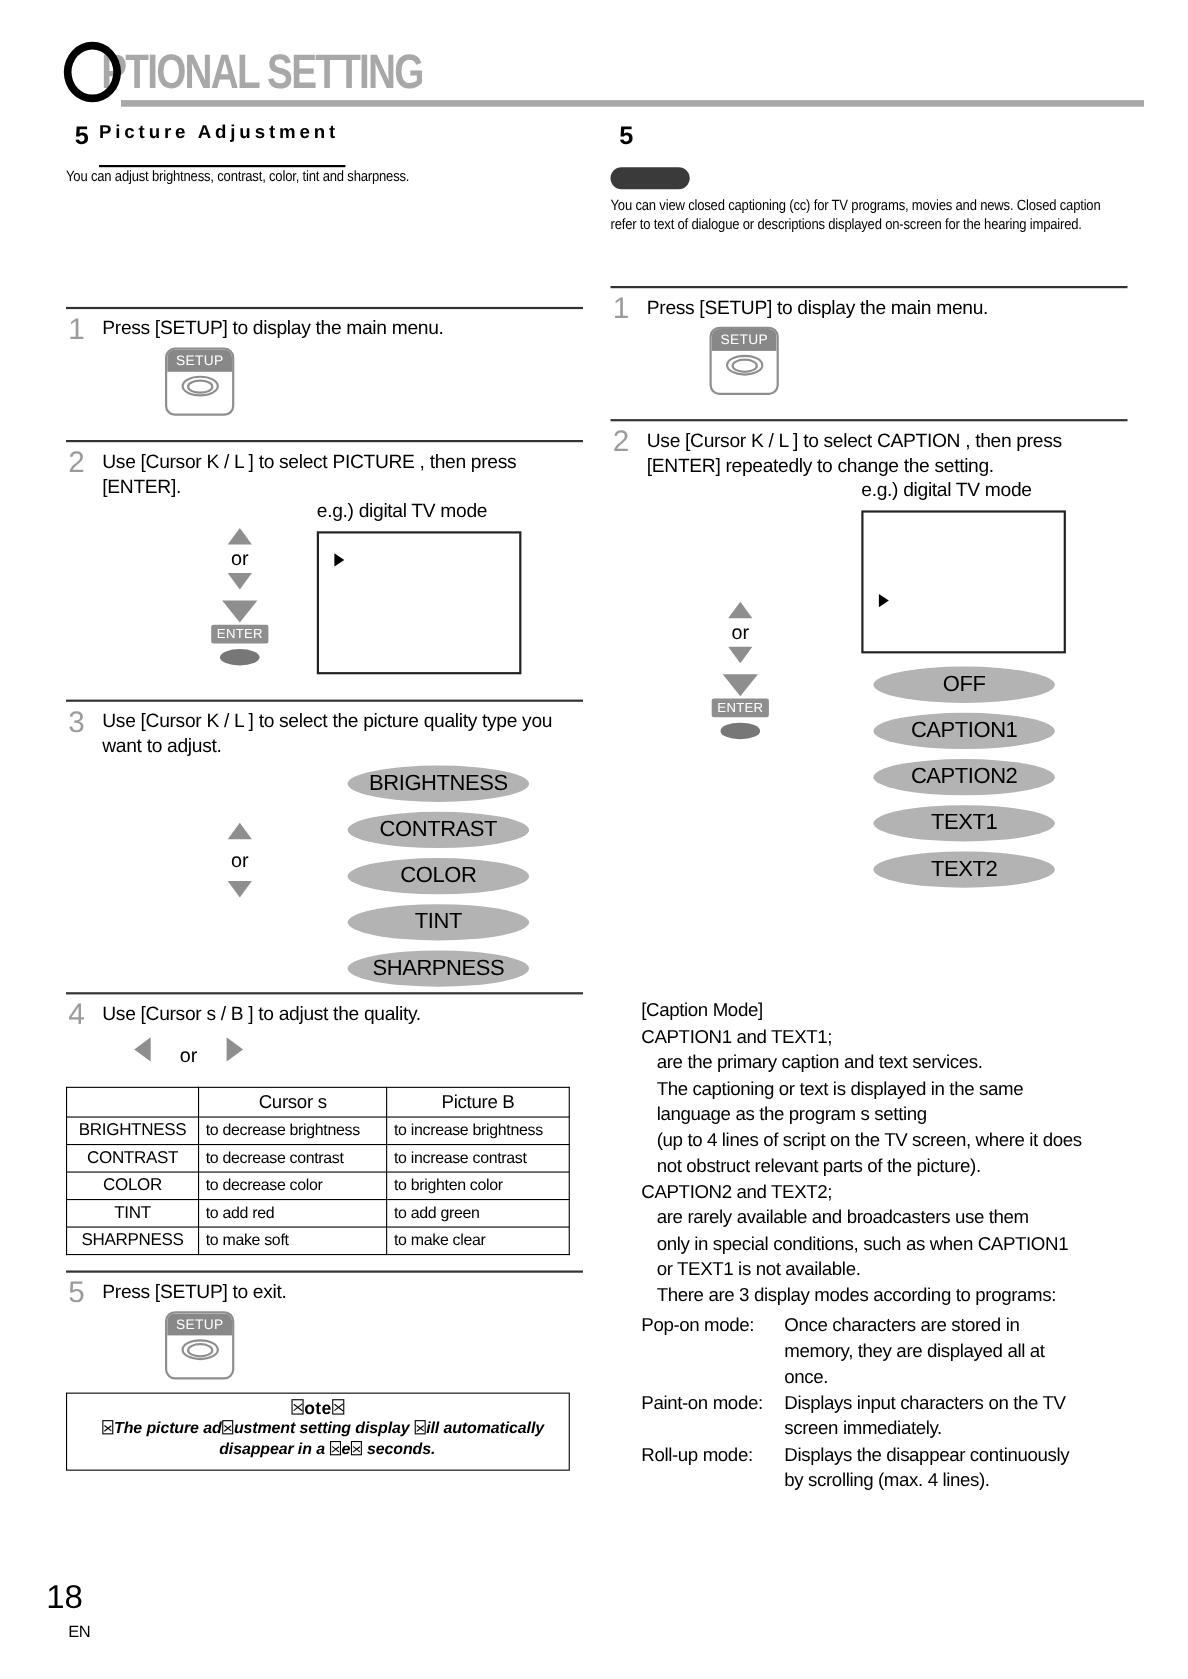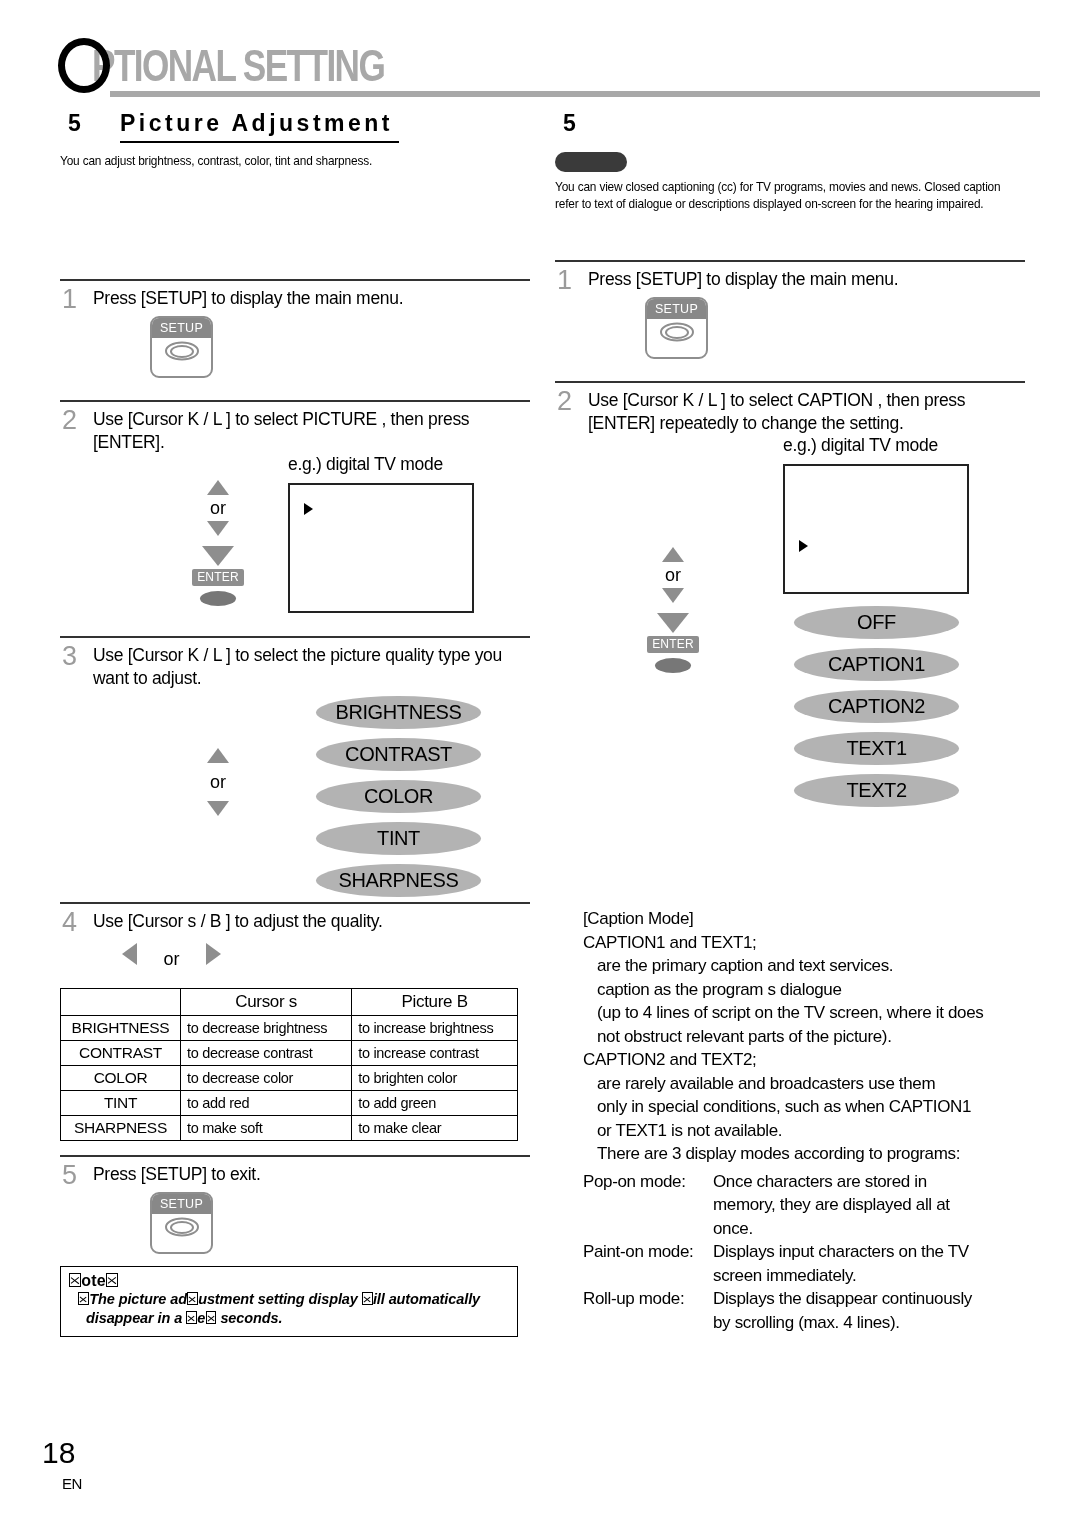--- a/index.html
+++ b/index.html
@@ -39,25 +39,24 @@
   .col-right { left: 555px; }
 
   
   .sec-head { position: relative; height: 34px; }
   .sec-head .mark {
     position: absolute; left: 8px; top: 0;
     font-size: 23px; font-weight: bold; color: #000;
   }
   .sec-head .stitle {
     position: absolute; left: 30px; top: 0;
-    font-size: 23px; font-weight: bold; letter-spacing: 3.5px;
+    font-size: 17px; font-weight: bold; letter-spacing: 3.5px;
     border-bottom: 2.5px solid #000;
-    padding-bottom: 4px; padding-right: 6px;
+    padding-bottom: 20px; padding-right: 6px;
     white-space: nowrap;
-    margin-left: 30px;
   }
   .sec-sub {
     font-size: 13.5px; line-height: 17px;
     transform: scaleX(0.88); transform-origin: left top;
     width: 113%;
     letter-spacing: -0.2px;
   }
   .darkpill {
     width: 72px; height: 20px; border-radius: 10px;
     background: #3a3a3a; margin: 8px 0 6px 0;
@@ -162,21 +161,21 @@
   }
   table.qtable td, table.qtable th {
     border: 1.5px solid #000; padding: 3px 6px; font-weight: normal;
     letter-spacing: -0.3px;
   }
   table.qtable th { font-size: 17px; text-align: center; }
   table.qtable td.lbl { text-align: center; width: 120px; font-size: 15.5px; }
 
   
   .notebox {
-    border: 1.5px solid #000; padding: 5px 8px 8px 8px; width: 458px;
+    border: 1.5px solid #000; padding: 5px 8px 8px 8px; width: 458px; text-align: center;
   }
   .note-title { font-size: 16px; font-weight: bold; letter-spacing: 0.2px; }
   .note-body {
     font-size: 14.5px; font-weight: bold; font-style: italic;
     line-height: 19px; padding-left: 9px; letter-spacing: -0.1px;
   }
   .tofu {
     display: inline-block; width: 0.72em; height: 0.88em;
     border: 1.2px solid #000; position: relative; vertical-align: -0.08em;
     margin: 0 0.4px;
@@ -396,21 +395,22 @@
             <div class="oval">TEXT2</div>
           </div>
         </div>
       </div>
     </div>
 
     <div class="cm" style="margin-top:158px; margin-left:28px;">
       <div>[Caption Mode]</div>
       <div>CAPTION1 and TEXT1;</div>
       <div class="ind1">are the primary caption and text services.</div>
-      <div class="ind1">caption as the program s dialogue</div>
+      <div class="ind1">The captioning or text is displayed in the same</div>
+      <div class="ind1">language as the program s setting</div>
       <div class="ind1">(up to 4 lines of script on the TV screen, where it does</div>
       <div class="ind1">not obstruct relevant parts of the picture).</div>
       <div>CAPTION2 and TEXT2;</div>
       <div class="ind1">are rarely available and broadcasters use them</div>
       <div class="ind1">only in special conditions, such as when  CAPTION1</div>
       <div class="ind1">or  TEXT1  is not available.</div>
       <div class="ind1">There are 3 display modes according to programs:</div>
     </div>
 
     <div class="cm-modes" style="margin-top:4px; margin-left:28px;">

